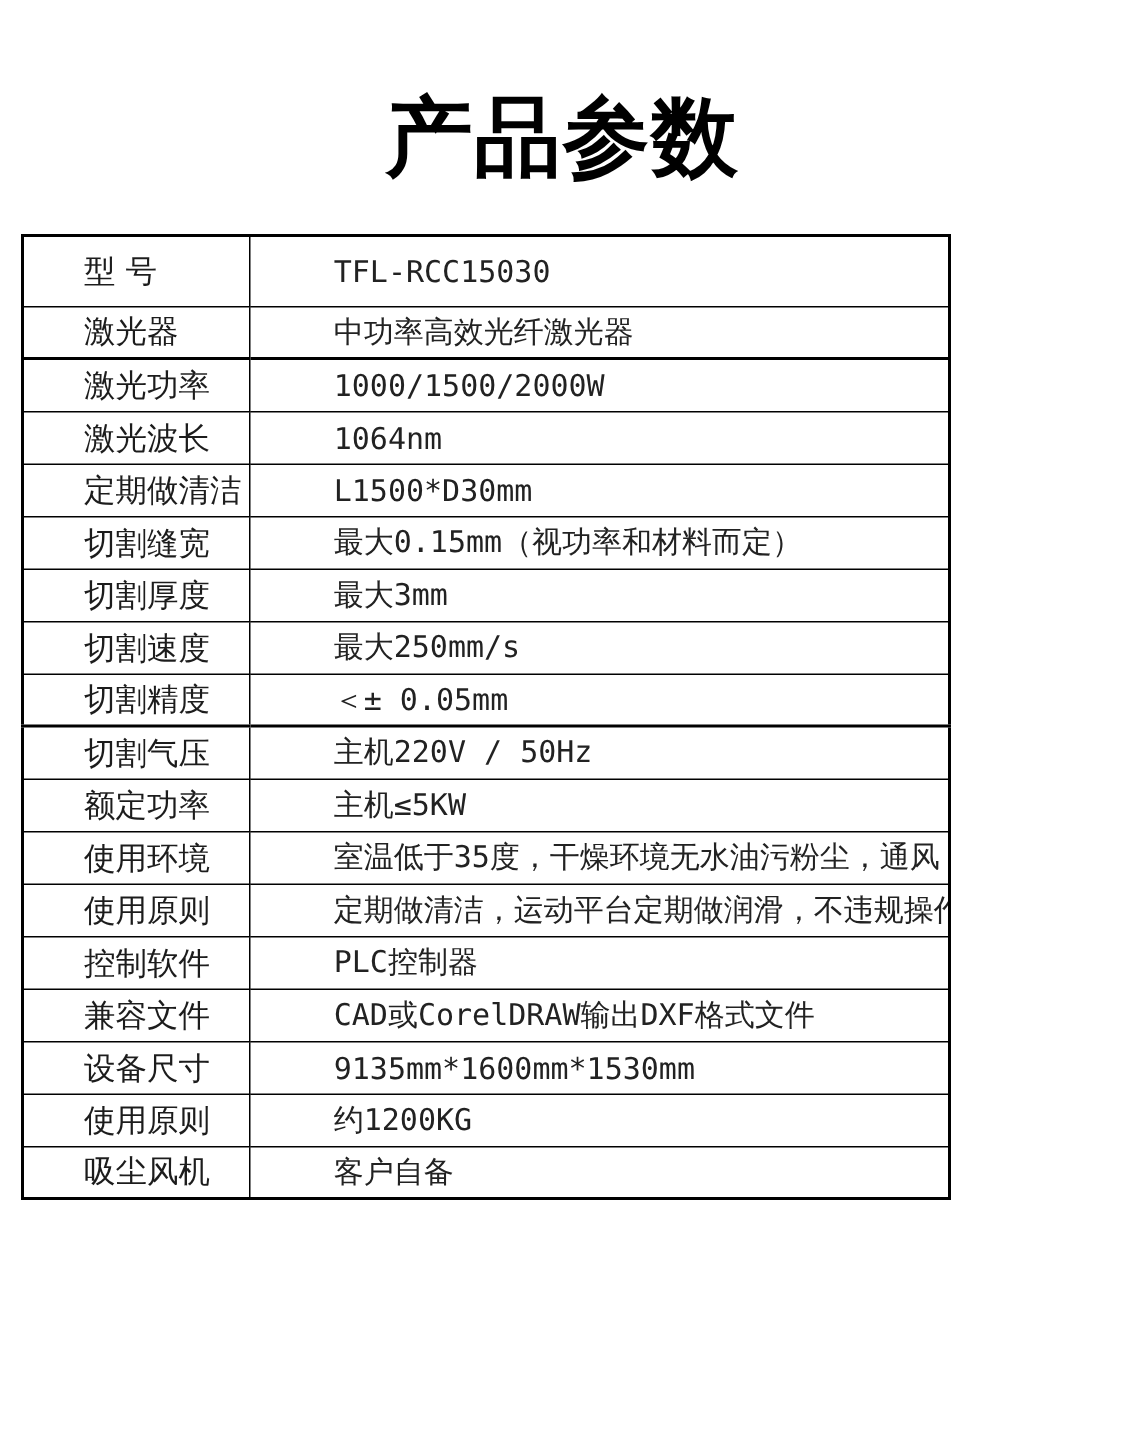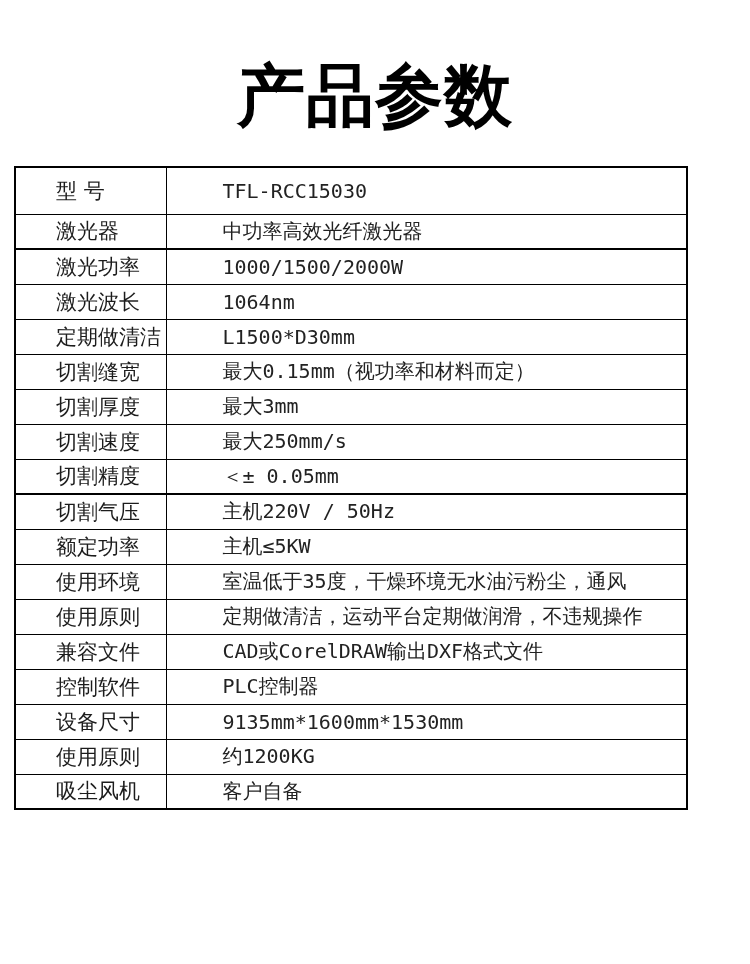--- a/index.html
+++ b/index.html
@@ -7,31 +7,31 @@
     width: 750px;
     background: #ffffff;
     font-family: "DejaVu Sans", sans-serif;
     color: #111111;
   }
   body { height: 964px; overflow: hidden; }
 
   .page-title {
     margin-top: 62px;
     text-align: center;
-    font-size: 68px;
+    font-size: 58px;
     line-height: 1.0;
     font-weight: 900;
     color: #000000;
     letter-spacing: 1px;
     font-family: "DejaVu Sans", sans-serif;
   }
 
   table.spec-table {
     margin: 36px 0 0 14px;
-    width: 674px;
+    width: 620px;
     border-collapse: collapse;
     border: 2px solid #000000;
     table-layout: fixed;
   }
   .spec-table td {
     border: 1px solid #000000;
     height: 35px;
     vertical-align: middle;
     white-space: nowrap;
     overflow: hidden;
@@ -123,27 +123,27 @@
     <td class="label-cell">使用环境</td>
     <td class="value-cell">室温低于35度，干燥环境无水油污粉尘，通风</td>
   </tr>
 
   <tr>
     <td class="label-cell">使用原则</td>
     <td class="value-cell">定期做清洁，运动平台定期做润滑，不违规操作</td>
   </tr>
 
   <tr>
-    <td class="label-cell">兼容文件</td>
-    <td class="value-cell">CAD或CorelDRAW输出DXF格式文件</td>
+    <td class="label-cell">控制软件</td>
+    <td class="value-cell">PLC控制器</td>
   </tr>
 
   <tr>
-    <td class="label-cell">控制软件</td>
-    <td class="value-cell">PLC控制器</td>
+    <td class="label-cell">兼容文件</td>
+    <td class="value-cell">CAD或CorelDRAW输出DXF格式文件</td>
   </tr>
 
   <tr>
     <td class="label-cell">设备尺寸</td>
     <td class="value-cell">9135mm*1600mm*1530mm</td>
   </tr>
 
   <tr>
     <td class="label-cell">使用原则</td>
     <td class="value-cell">约1200KG</td>

